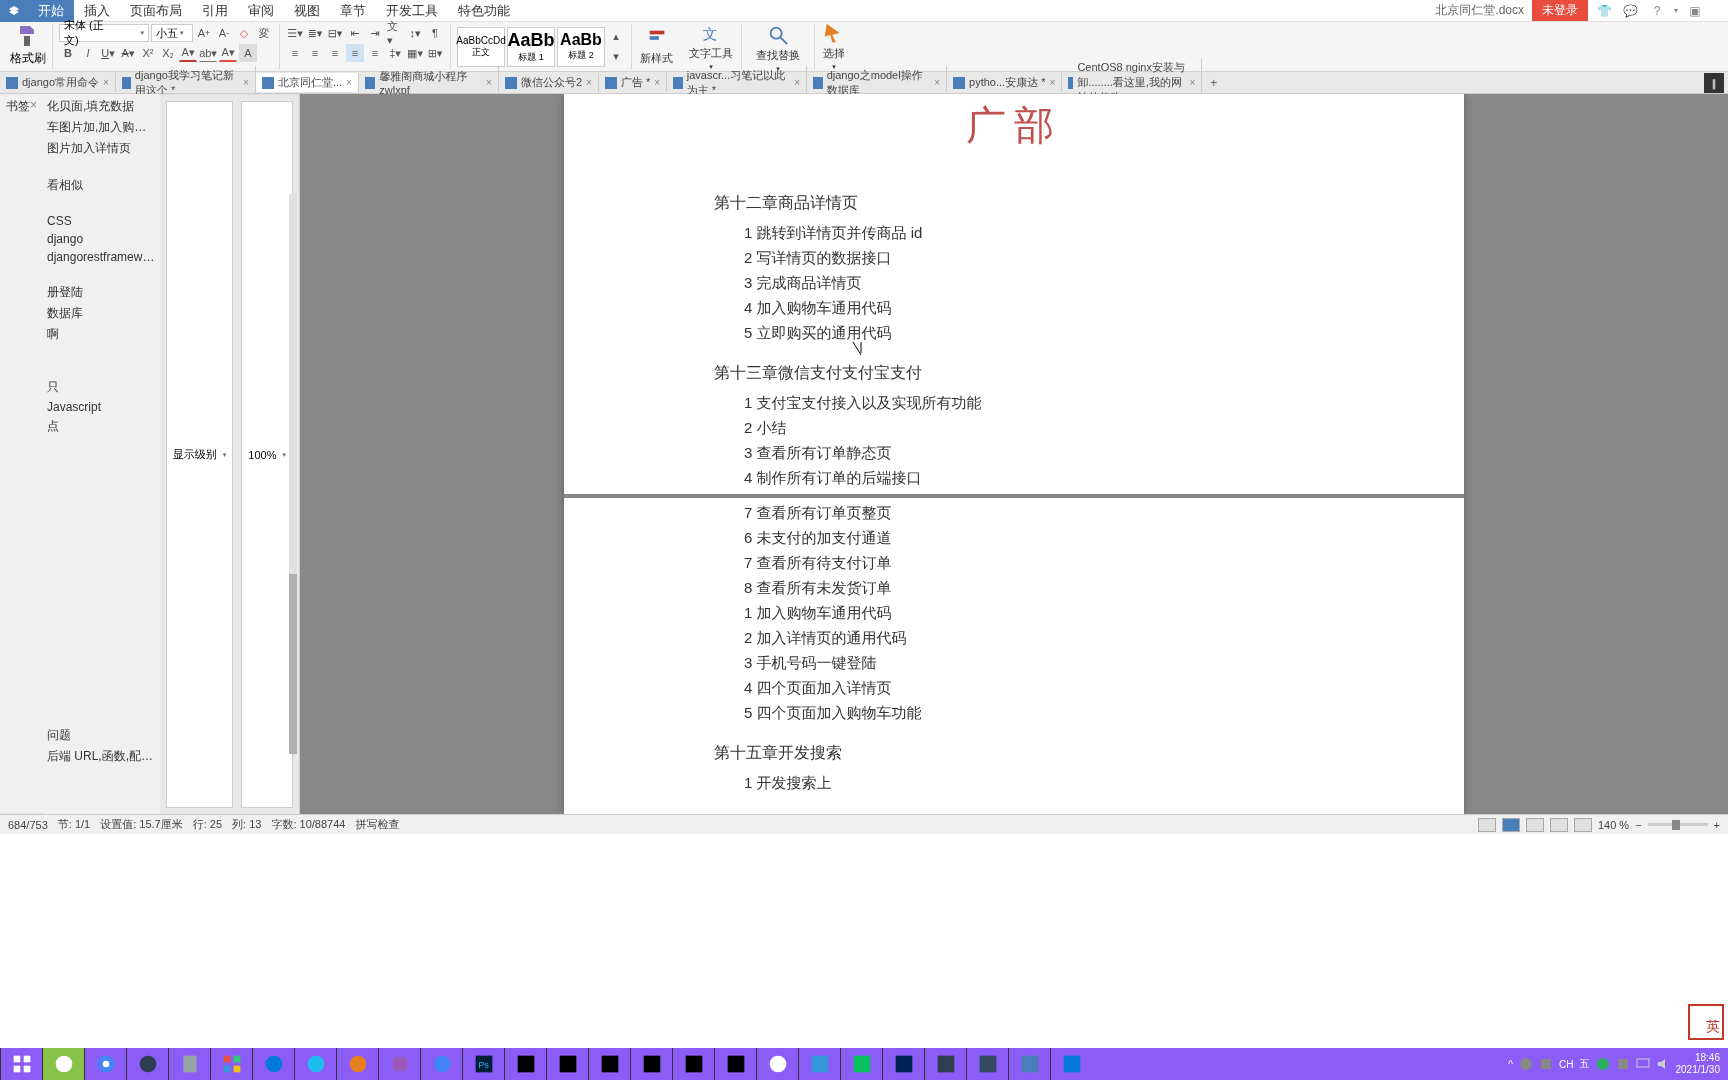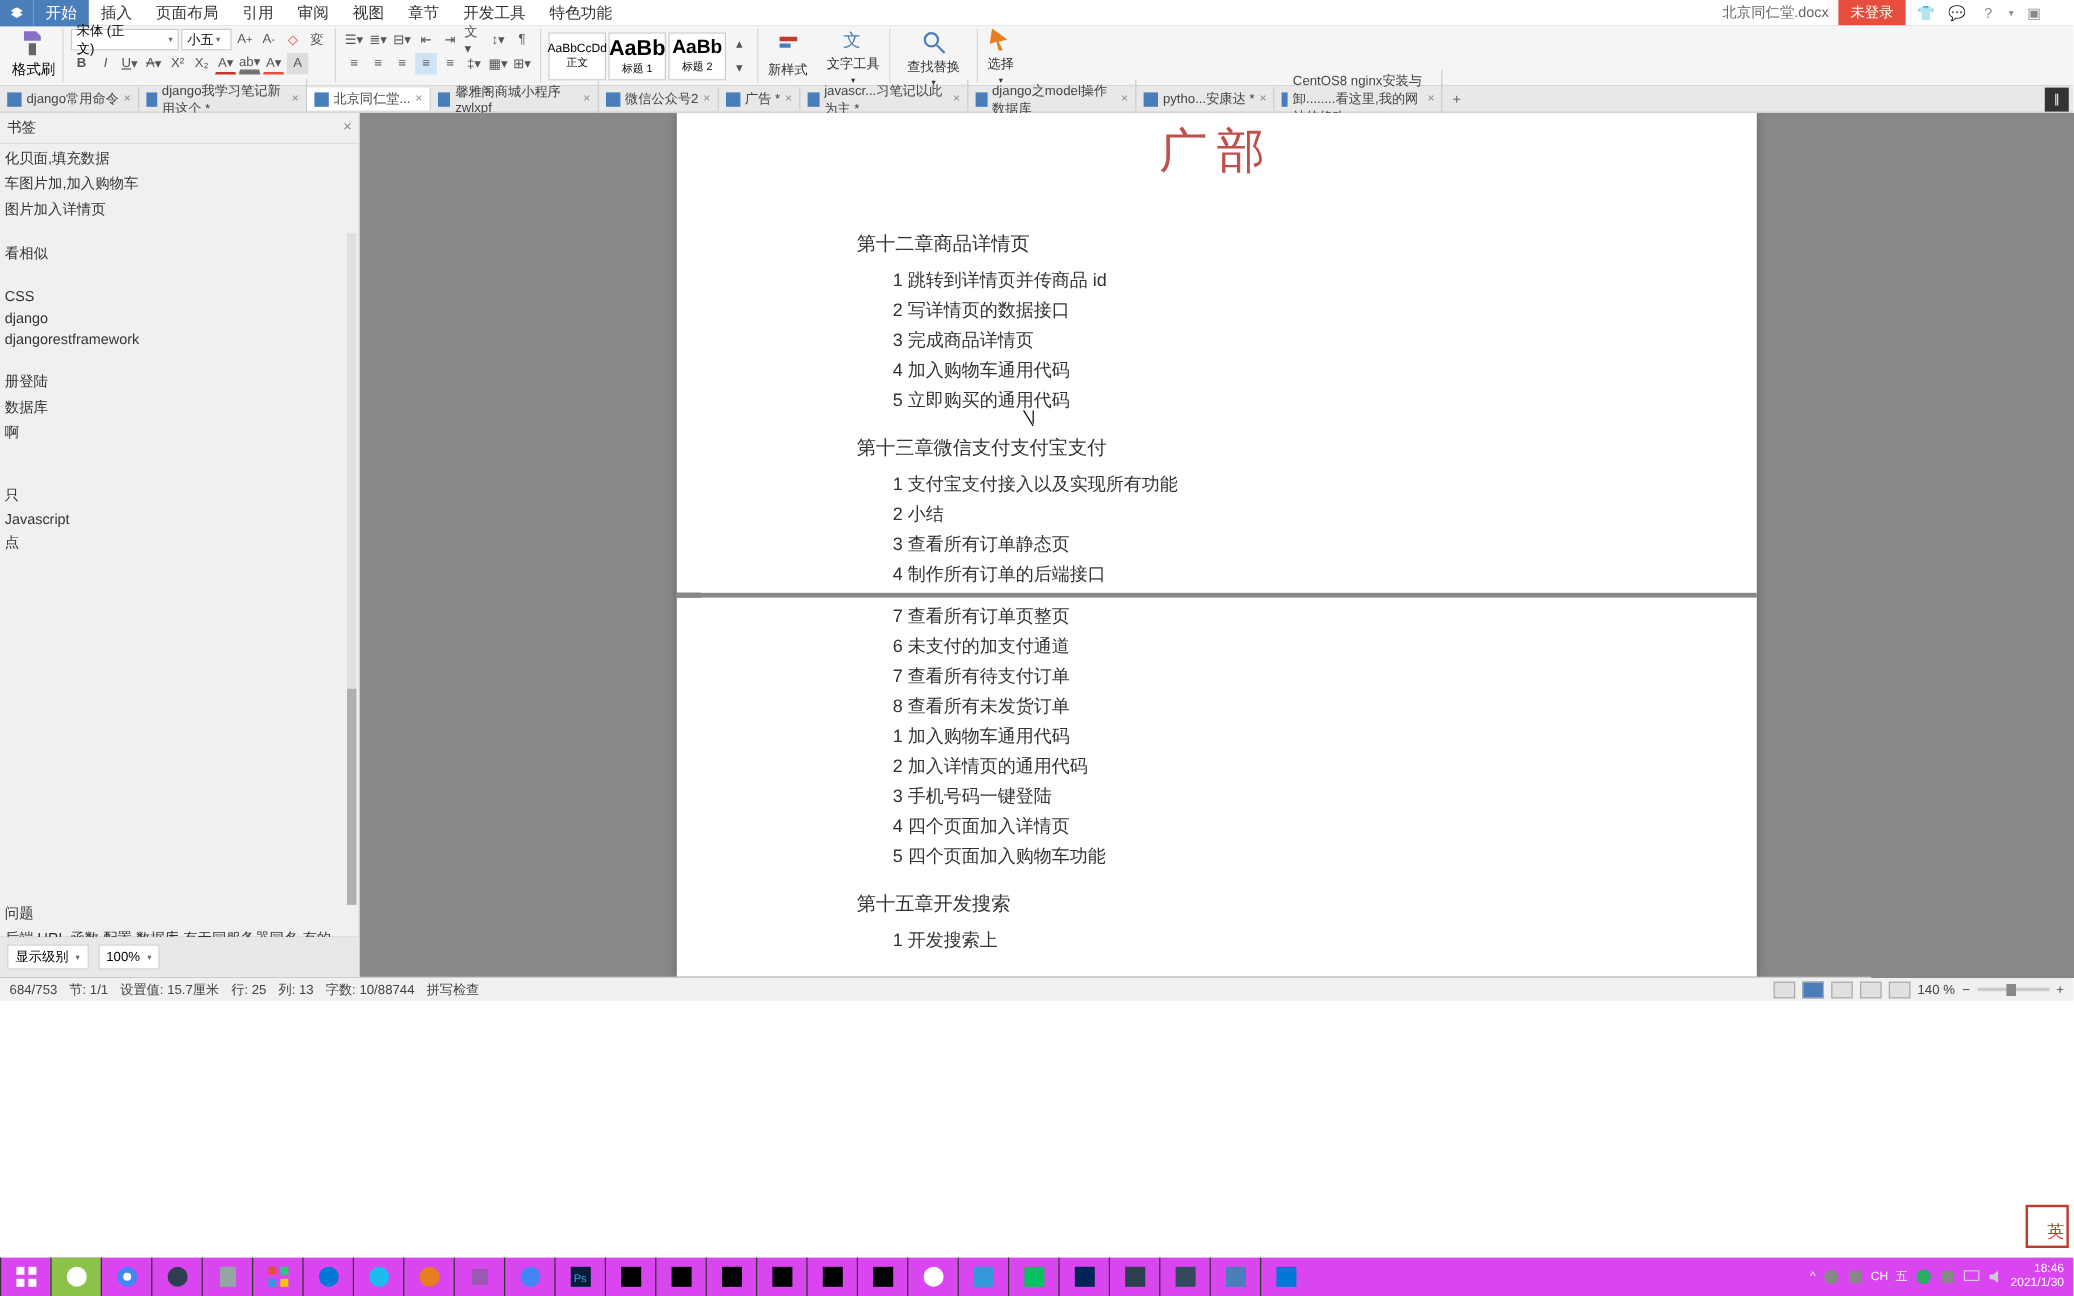--- a/index.html
+++ b/index.html
@@ -30,21 +30,21 @@
 .style-preview{font-size:13px;}
 .ribbon-big-btn{display:flex;flex-direction:column;align-items:center;justify-content:center;padding:0 8px;font-size:11px;color:#333;gap:2px;}
 .ribbon-big-icon{width:22px;height:22px;}
 .doc-tabs{height:22px;background:#e8e8e8;display:flex;align-items:center;border-bottom:1px solid #ccc;}
 .doc-tab{display:flex;align-items:center;padding:2px 6px;gap:4px;font-size:11px;color:#444;border-right:1px solid #ccc;max-width:140px;}
 .doc-tab.active{background:#fff;}
 .doc-tab-icon{width:12px;height:12px;background:#4a7ebb;}
 .doc-tab-close{font-size:10px;color:#888;}
 .add-tab{padding:2px 8px;color:#666;}
 .main-area{display:flex;height:720px;}
-.nav-pane{width:300px;background:#f0f0f0;border-right:1px solid #ccc;display:flex;flex-direction:column;position:relative;}
+.nav-pane{width:300px;background:#f0f0f0;border-right:1px solid #ccc;display:flex;position:relative;}
 .nav-header{padding:4px 6px;font-size:12px;color:#333;display:flex;justify-content:space-between;border-bottom:1px solid #ddd;}
 .nav-header-close{color:#888;}
 .nav-content{flex:1;overflow-y:auto;padding:2px 0;}
 .nav-item{padding:2px 4px;font-size:12px;color:#333;cursor:pointer;white-space:nowrap;overflow:hidden;text-overflow:ellipsis;}
 .nav-spacer{height:16px;}
 .nav-footer{padding:6px;display:flex;gap:8px;border-top:1px solid #ddd;background:#e8e8e8;}
 .nav-select{border:1px solid #ccc;background:#fff;padding:2px 6px;font-size:11px;display:flex;align-items:center;gap:4px;}
 .nav-scrollbar{position:absolute;right:2px;top:100px;width:8px;height:560px;background:#e0e0e0;}
 .nav-scrollthumb{width:100%;height:180px;background:#b0b0b0;margin-top:380px;}
 .doc-area{flex:1;background:#888;display:flex;justify-content:center;overflow:hidden;position:relative;}
@@ -53,21 +53,21 @@
 .page-break::before,.page-break::after{content:"";position:absolute;width:20px;height:4px;background:#888;}
 .doc-header{text-align:center;color:#c0504d;font-family:"STXingkai","华文行楷",cursive;font-size:40px;padding:4px 0 20px;letter-spacing:8px;}
 .chapter{margin:20px 0 10px 50px;font-size:16px;color:#333;}
 .item{margin:6px 0 6px 80px;font-size:15px;color:#333;}
 .status-bar{height:20px;background:#f0f0f0;border-top:1px solid #ccc;display:flex;align-items:center;padding:0 8px;font-size:11px;color:#444;gap:10px;}
 .status-right{margin-left:auto;display:flex;align-items:center;gap:6px;}
 .view-btn{width:18px;height:14px;border:1px solid #aaa;background:#e0e0e0;}
 .view-btn.active{background:#4a7ebb;}
 .zoom-slider{width:60px;height:3px;background:#ccc;position:relative;}
 .zoom-thumb{width:8px;height:10px;background:#888;position:absolute;left:40%;top:-3px;}
-.taskbar{height:32px;background:#d946ef;display:flex;align-items:center;position:absolute;bottom:0;left:0;right:0;}
+.taskbar{height:32px;background:#8b5cf6;display:flex;align-items:center;position:absolute;bottom:0;left:0;right:0;}
 .task-item{width:42px;height:32px;display:flex;align-items:center;justify-content:center;border-left:1px solid #333;}
 .task-icon{width:20px;height:20px;}
 .tray{margin-left:auto;display:flex;align-items:center;gap:6px;padding-right:8px;color:#fff;font-size:10px;}
 .tray-icon{width:14px;height:14px;color:#ccc;}
 .clock{text-align:right;line-height:1.2;}
 .overlay-badge{position:absolute;right:4px;bottom:40px;width:36px;height:36px;border:2px solid #c0392b;}
 .collapse-btn{position:absolute;right:4px;top:73px;width:20px;height:20px;background:#333;color:#fff;display:flex;align-items:center;justify-content:center;font-size:10px;}
 .text-cursor{position:absolute;left:552px;top:247px;width:10px;height:16px;}
 </style>
 </head>
@@ -132,21 +132,21 @@
             <b>B</b>
           </div>
         <div class="small-btn">
             <i>I</i>
           </div>
         <div class="small-btn"><u>U</u>▾</div>
         <div class="small-btn"><s>A</s>▾</div>
         <div class="small-btn">X²</div>
         <div class="small-btn">X₂</div>
         <div class="small-btn" style="border-bottom:2px solid #c0392b">A▾</div>
-        <div class="small-btn" style="border-bottom:4px solid #737373">ab▾</div>
+        <div class="small-btn" style="border-bottom:1px solid #737373">ab▾</div>
         <div class="small-btn" style="border-bottom:2px solid #e74c3c">A▾</div>
         <div class="small-btn" style="background:#ddd">A</div>
       </div>
     </div>
   </div>
   <div class="ribbon-group">
     <div class="font-controls">
       <div class="font-row">
         <div class="small-btn">☰▾</div>
         <div class="small-btn">≣▾</div>

